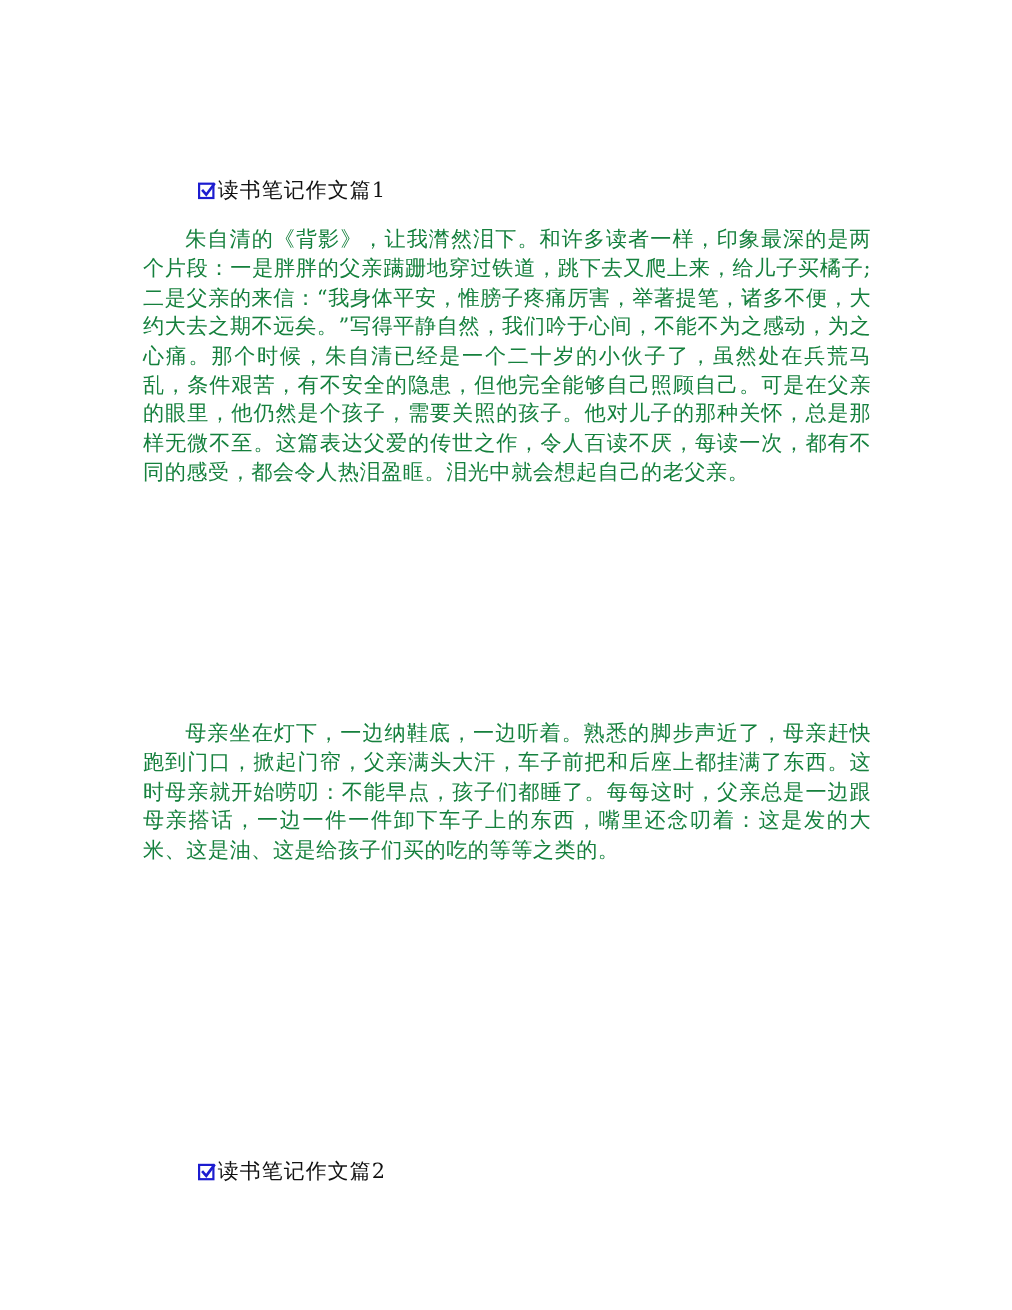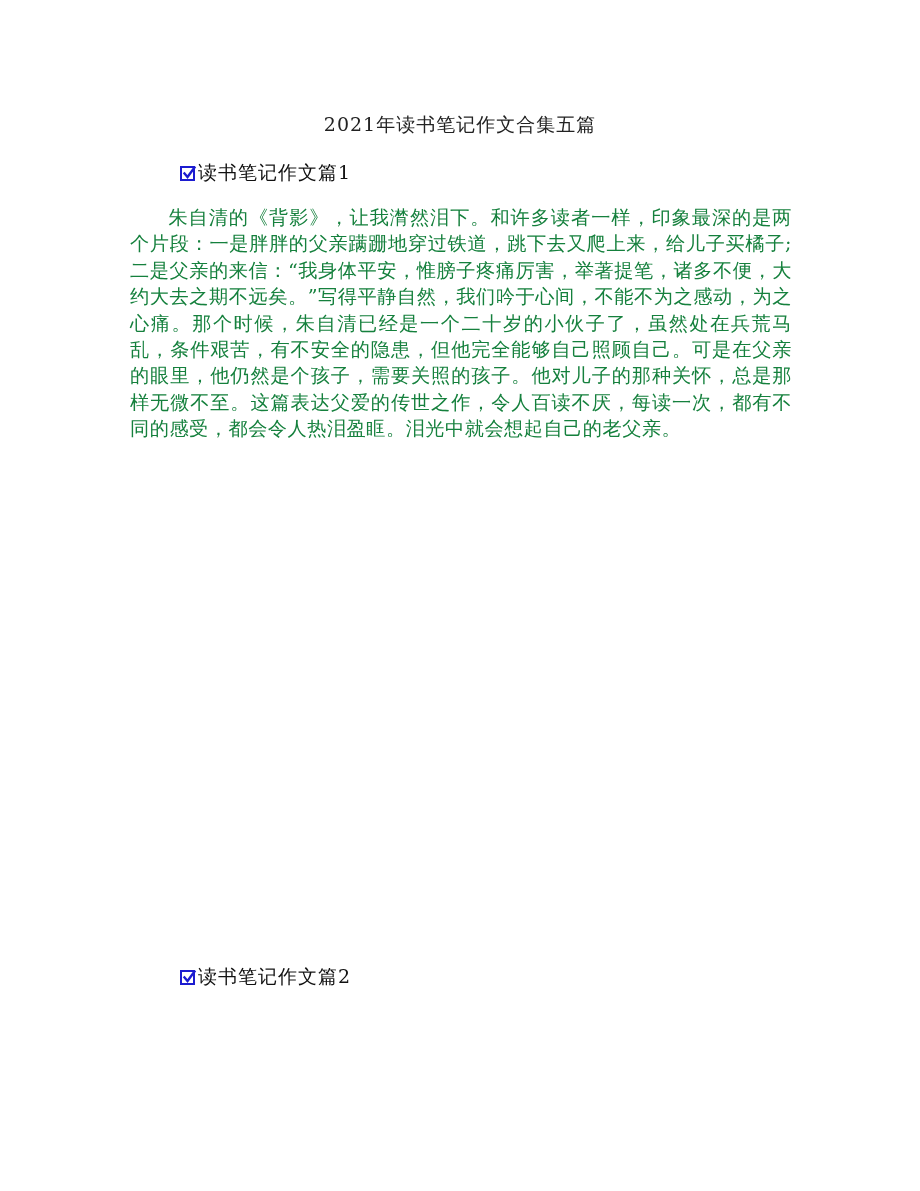--- a/index.html
+++ b/index.html
@@ -72,37 +72,37 @@
       text-align: justify;
       text-indent: 2em;
       letter-spacing: 0.5px;
     }
   </style>
 </head>
 <body>
 
 <div class="page">
 
-  <h1 class="doc-title">2021年读书笔记作文合集五篇</h1>
 
   <h2 class="section-heading" style="top:160px;">
     <span class="check-icon">
       <svg width="15" height="15" viewBox="0 0 15 15">
         <path d="M2.5 7.5 L5.5 11 L12.5 1.5" fill="none" stroke="#1c1cd0" stroke-width="2.4" stroke-linecap="square"></path>
       </svg>
     </span>
     <span>读书笔记作文篇1</span>
   </h2>
 
   <p class="paragraph" style="top:205px;">朱自清的《背影》，让我潸然泪下。和许多读者一样，印象最深的是两个片段：一是胖胖的父亲蹒跚地穿过铁道，跳下去又爬上来，给儿子买橘子;二是父亲的来信：“我身体平安，惟膀子疼痛厉害，举著提笔，诸多不便，大约大去之期不远矣。”写得平静自然，我们吟于心间，不能不为之感动，为之心痛。那个时候，朱自清已经是一个二十岁的小伙子了，虽然处在兵荒马乱，条件艰苦，有不安全的隐患，但他完全能够自己照顾自己。可是在父亲的眼里，他仍然是个孩子，需要关照的孩子。他对儿子的那种关怀，总是那样无微不至。这篇表达父爱的传世之作，令人百读不厌，每读一次，都有不同的感受，都会令人热泪盈眶。泪光中就会想起自己的老父亲。</p>
 
 
+  <p class="paragraph" style="top:654px;">母亲坐在灯下，一边纳鞋底，一边听着。熟悉的脚步声近了，母亲赶快跑到门口，掀起门帘，父亲满头大汗，车子前把和后座上都挂满了东西。这时母亲就开始唠叨：不能早点，孩子们都睡了。每每这时，父亲总是一边跟母亲搭话，一边一件一件卸下车子上的东西，嘴里还念叨着：这是发的大米、这是油、这是给孩子们买的吃的等等之类的。</p>
 
 
-  <h2 class="section-heading" style="top:964px;align-items:center;">
+  <h2 class="section-heading" style="top:1052px;align-items:center;">
     <span class="check-icon">
       <svg width="15" height="15" viewBox="0 0 15 15">
         <path d="M2.5 7.5 L5.5 11 L12.5 1.5" fill="none" stroke="#1c1cd0" stroke-width="2.4" stroke-linecap="square"></path>
       </svg>
     </span>
     <span>读书笔记作文篇2</span>
   </h2>
 
 </div>
 

